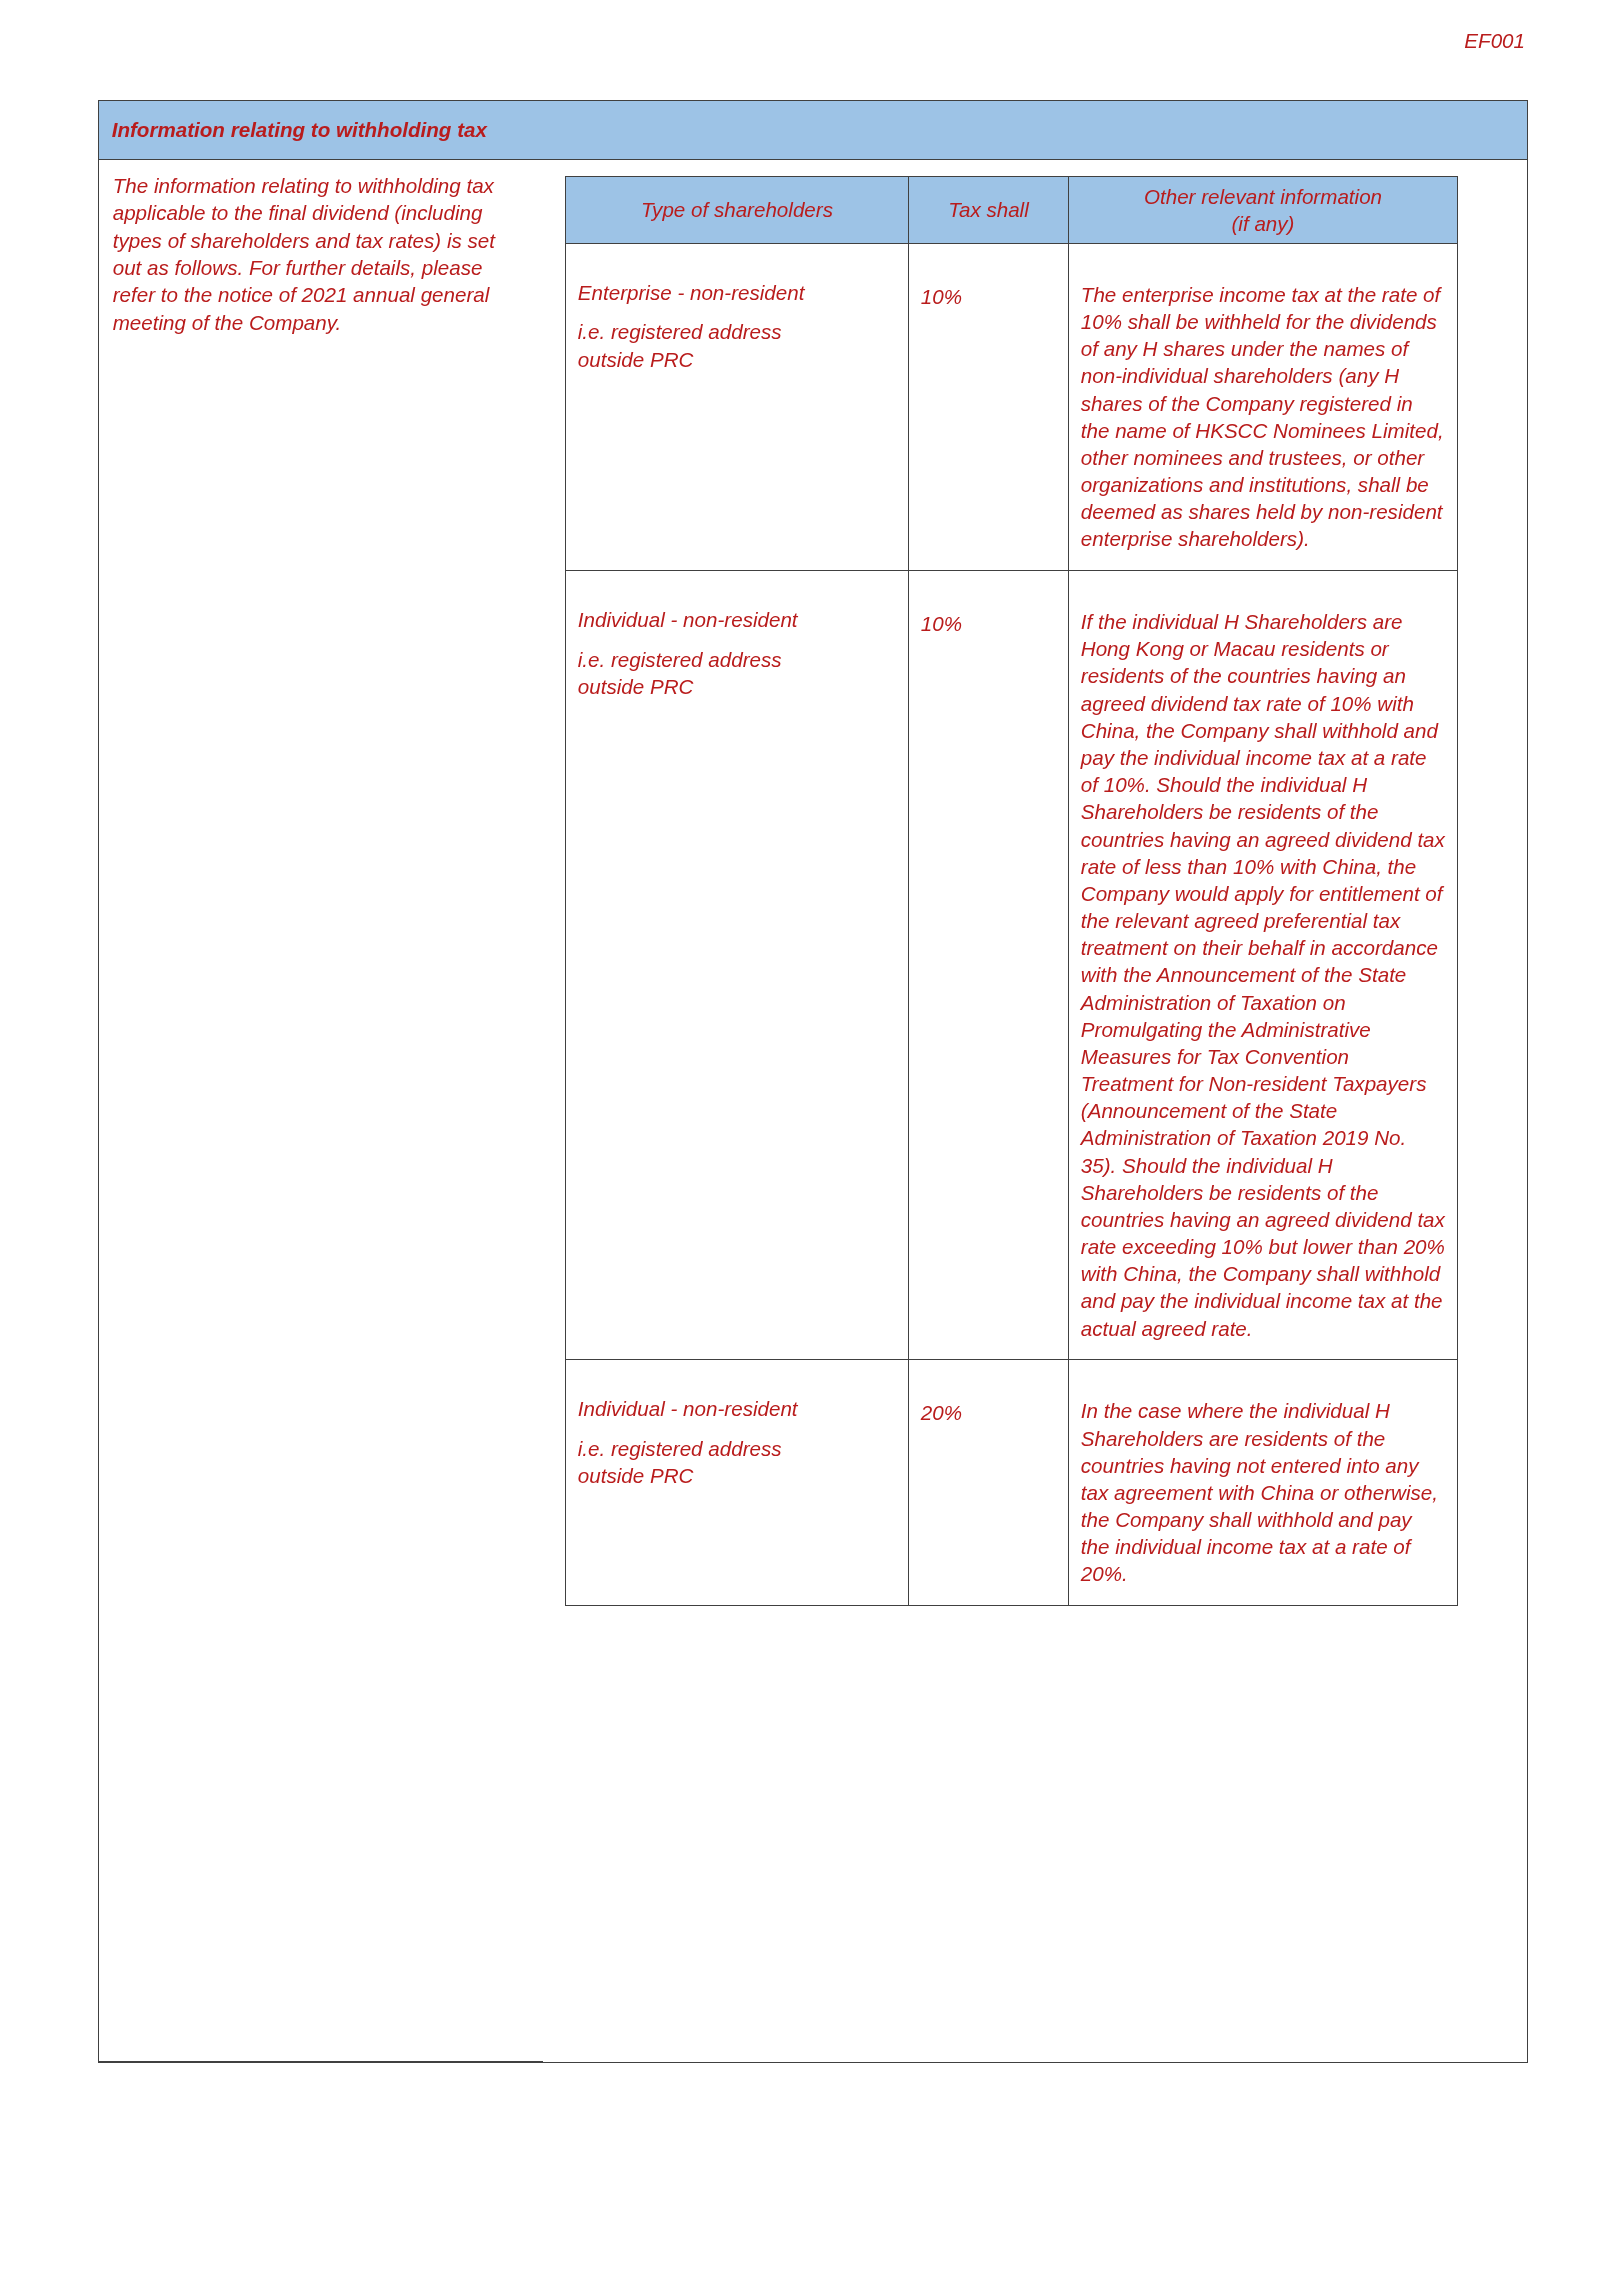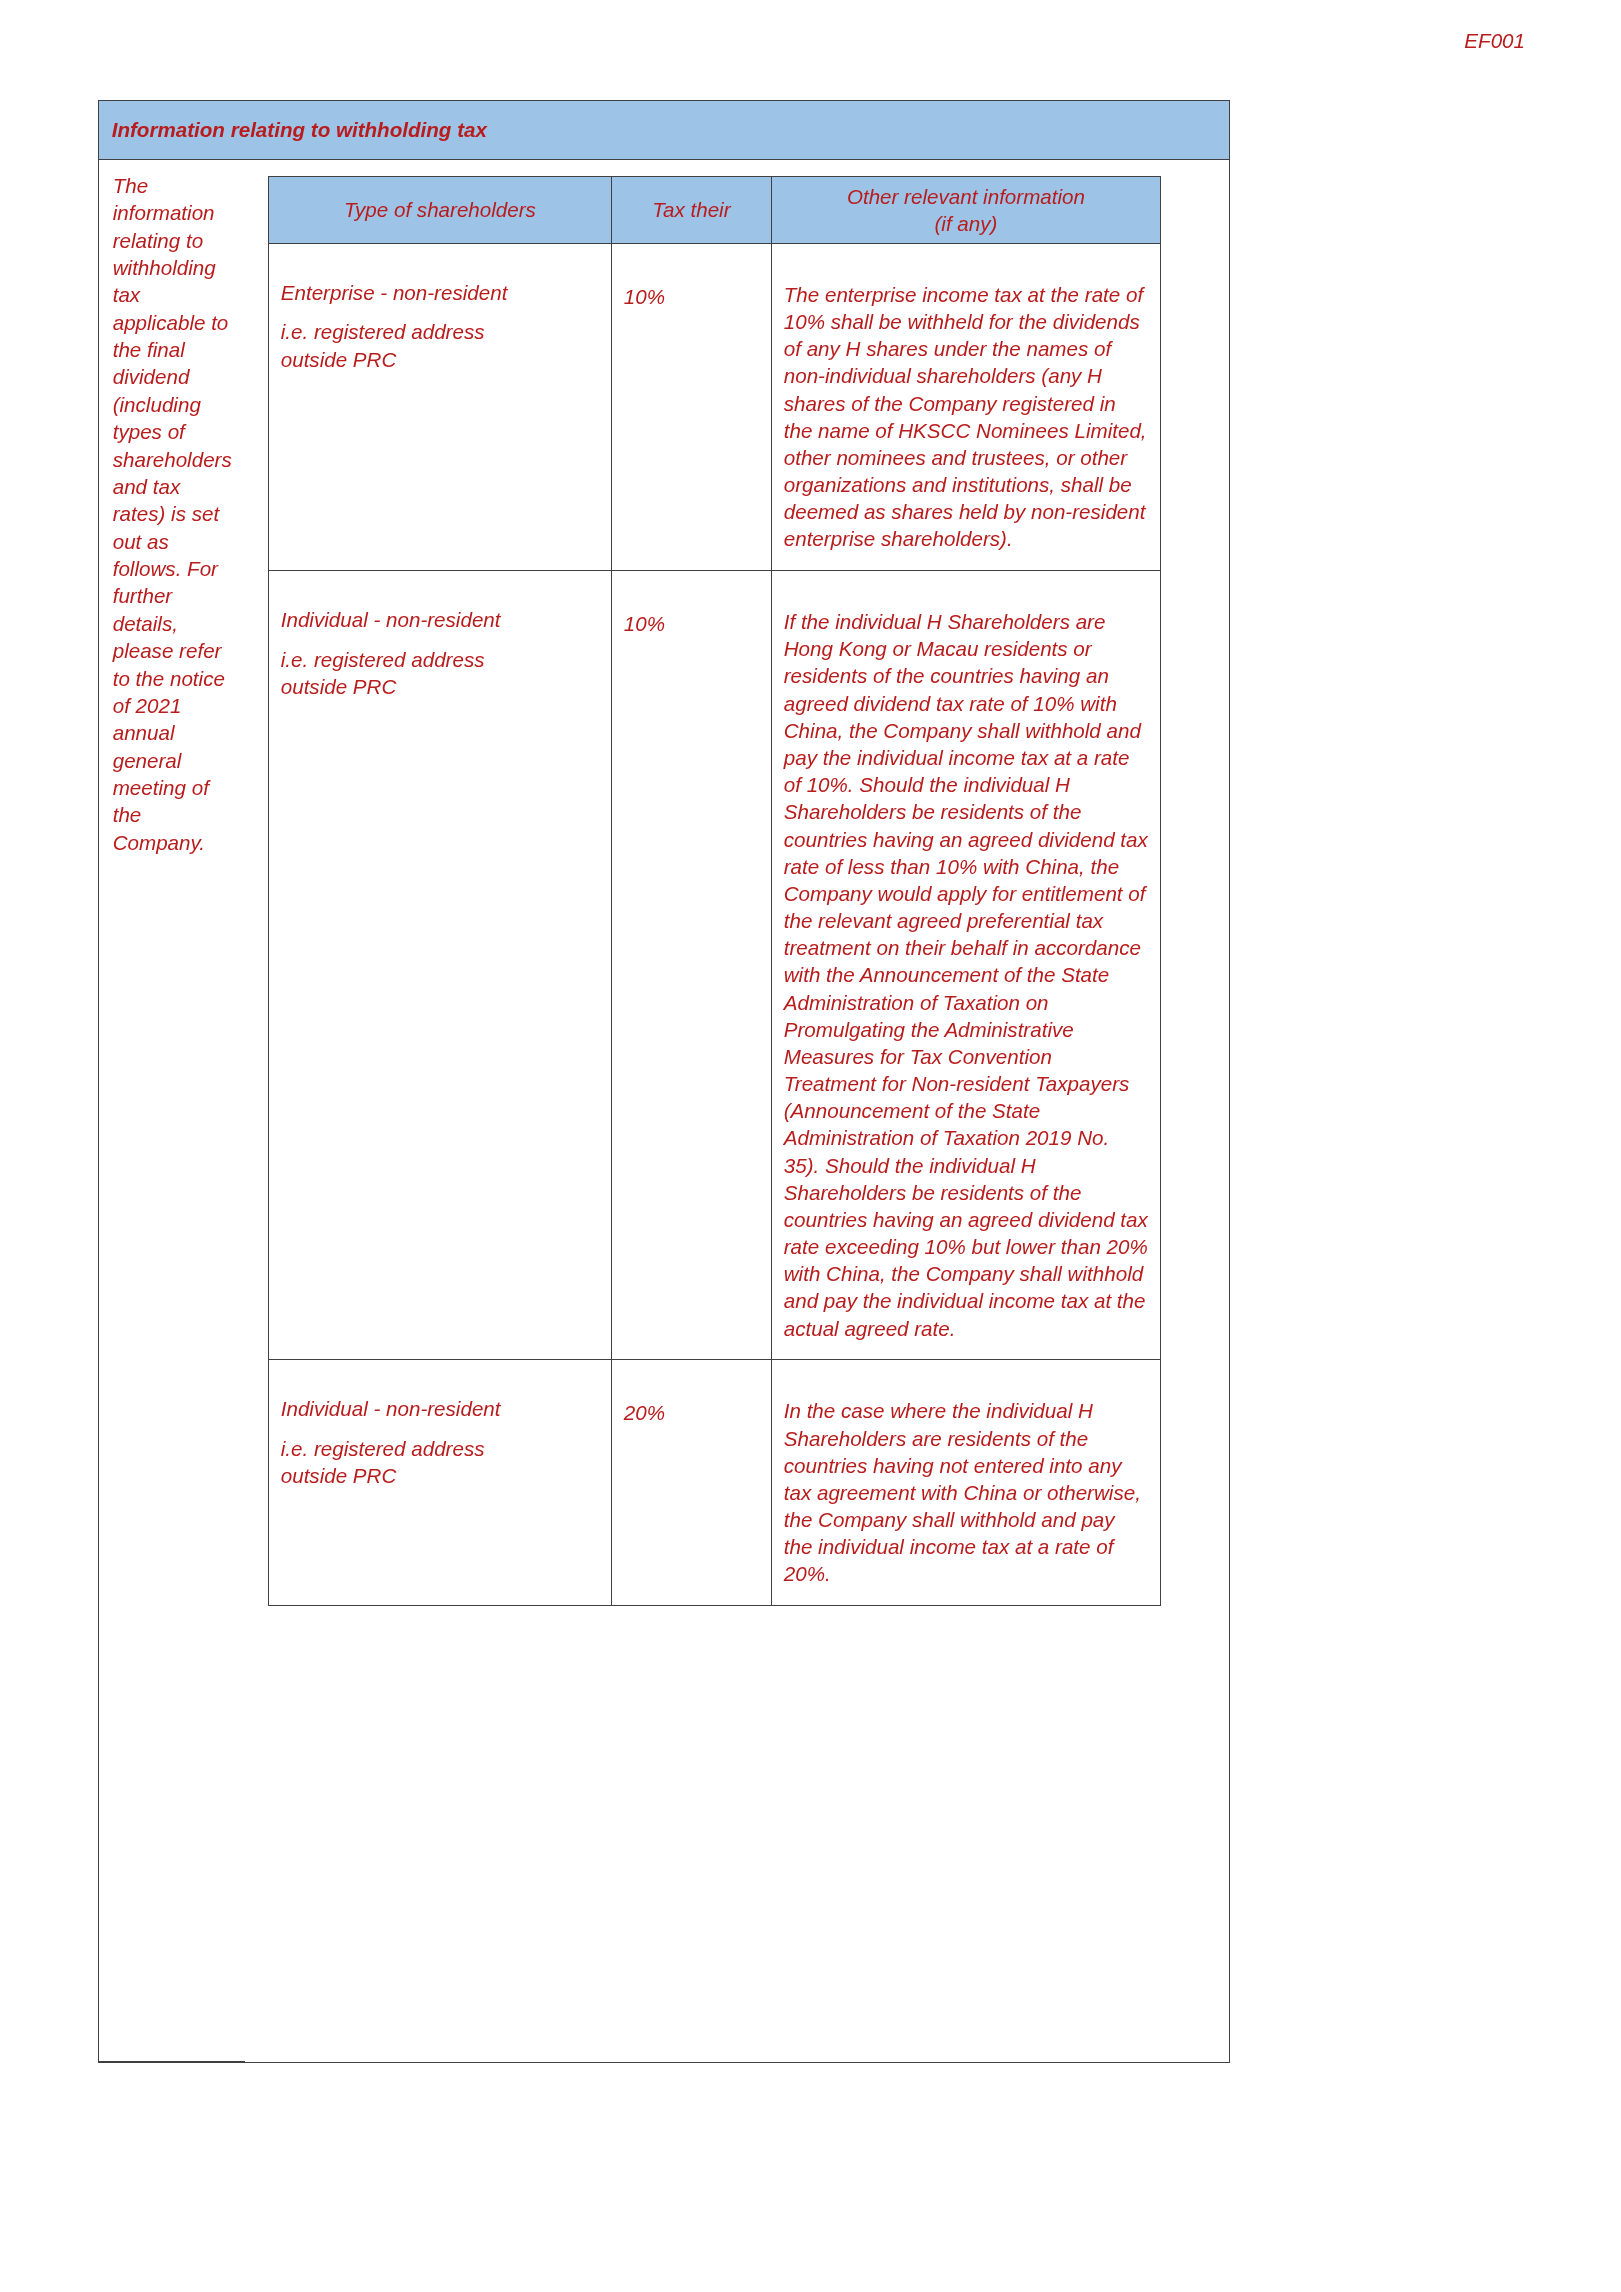--- a/index.html
+++ b/index.html
@@ -6,21 +6,21 @@
   html, body { background:#ffffff; }
   body { font-family:"Liberation Sans","DejaVu Sans",sans-serif; }
 
   .page {
     position:relative; width:1621px; height:2293px;
     background:#ffffff; color:#b91c1c; overflow:hidden; margin:0 auto;font-style:italic;
   }
 
   .form-code { position:absolute; top:29px; right:96px; font-size:20.6px; }
 
-  .content { position:absolute; top:100px; left:98px; width:1132px; }
+  .content { position:absolute; top:100px; left:98px; width:1430px; }
 
   .title-bar {
     height:60px; background:var(--header-bg,#9DC3E6);
     border:1px solid var(--border-color,#404040);
     display:flex; align-items:center; padding:0 12.7px;
   }
   .title-bar span { font-size:20.6px; font-weight:bold; }
 
   .outer-table {
     display:flex; border:1px solid var(--border-color,#404040);
@@ -90,21 +90,21 @@
         <div class="inner-wrap">
           <table class="inner">
             <colgroup>
               <col class="c-type">
                 <col class="c-rate">
                 <col class="c-info">
             </colgroup>
             <thead>
               <tr>
                 <th>Type of shareholders</th>
-                <th>Tax their</th>
+                <th>Tax shall</th>
                 <th>
                   <div>Other relevant information</div>
                   <div>(if any)</div>
                 </th>
               </tr>
             </thead>
             <tbody>
               <tr>
                 <td class="cell-type">
                   <div class="type-line">Enterprise - non-resident</div>

